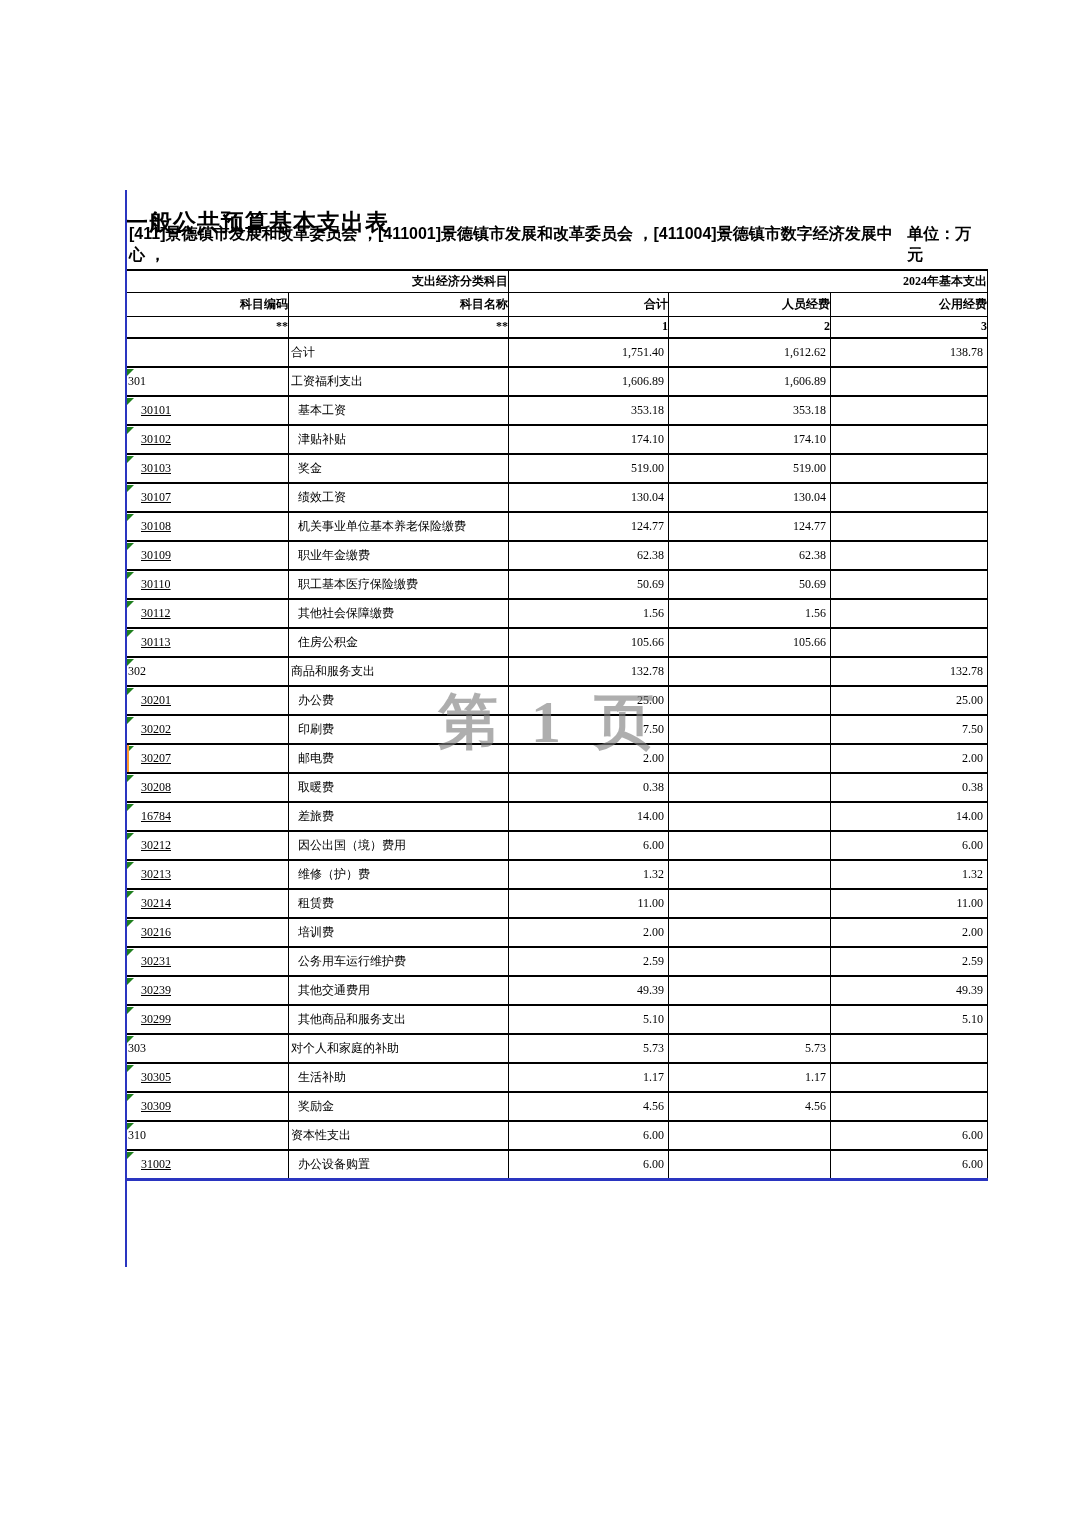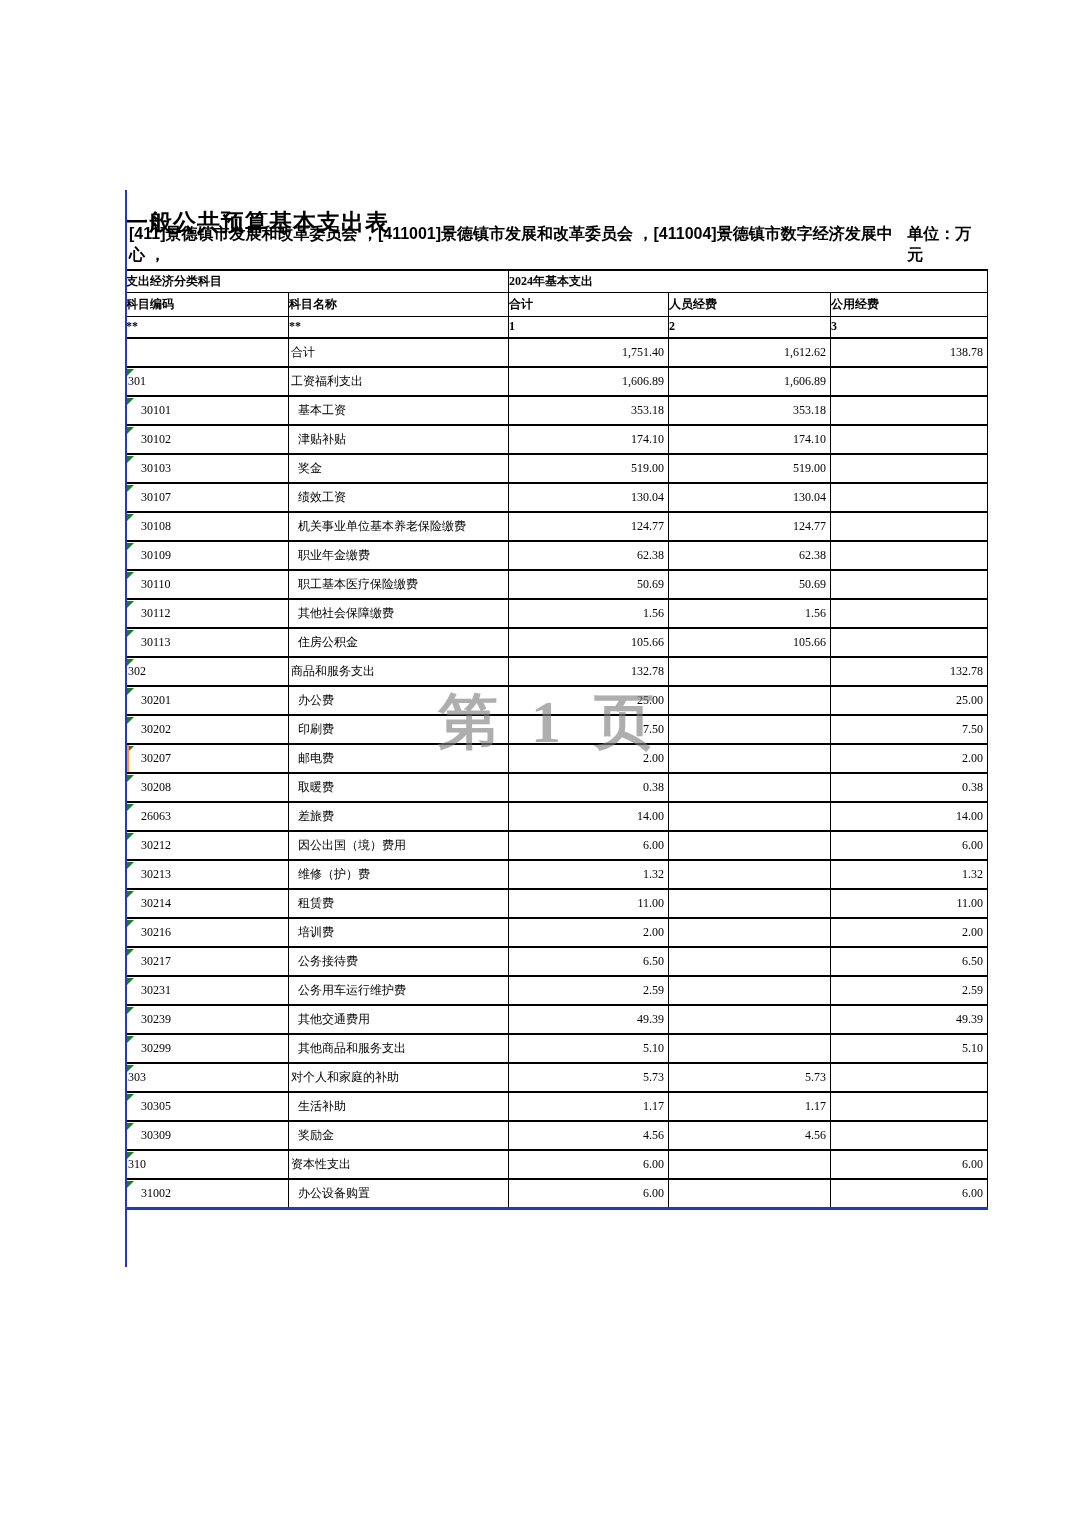--- a/index.html
+++ b/index.html
@@ -27,28 +27,28 @@
     border-bottom:3px solid #2a35c0;
   }
   th,td{
     border:1px solid #000;
     font-size:12px;overflow:hidden;white-space:nowrap;position:relative;
     font-weight:normal;padding:0;
   }
   thead tr.h-a{height:22px;}
   thead tr.h-b{height:24px;}
   thead tr.h-c{height:22px;}
-  thead th{text-align:left;font-weight:bold;}
+  thead th{text-align:right;font-weight:bold;}
   tbody tr{height:29px;}
   tbody td{border-top-width:2px;border-bottom-width:2px;}
   thead tr.h-c th{border-bottom-width:2px;}
   .c-num{text-align:right;}
   .c-num .txt{padding-right:4px;display:block;}
   .c-code .txt,.c-name .txt{display:block;padding-left:2px;}
-  tr.lvl1 .c-code .txt{padding-left:15px;}
+  tr.lvl1 .c-code .txt{padding-left:15px;text-decoration:underline;}
   tr.lvl1 .c-name .txt{padding-left:9px;}
   
   .tri{
     position:absolute;left:1px;top:1px;width:0;height:0;
     border-top:7px solid #1e7e1e;border-right:7px solid transparent;
   }
   
   .marker{position:absolute;left:0;top:0;bottom:0;width:3px;background:#ff9a2a;}
   .watermark{
     position:absolute;left:438px;top:682px;z-index:9;pointer-events:none;
@@ -382,21 +382,21 @@
           <td class="c-num">
             <span class="txt"></span>
           </td>
           <td class="c-num">
             <span class="txt">0.38</span>
           </td>
         </tr>
         <tr class="lvl1">
           <td class="c-code">
             <span class="tri"></span>
-            <span class="txt">26063</span>
+            <span class="txt">16784</span>
           </td>
           <td class="c-name">
             <span class="txt">差旅费</span>
           </td>
           <td class="c-num">
             <span class="txt">14.00</span>
           </td>
           <td class="c-num">
             <span class="txt"></span>
           </td>
@@ -467,38 +467,20 @@
             <span class="txt">培训费</span>
           </td>
           <td class="c-num">
             <span class="txt">2.00</span>
           </td>
           <td class="c-num">
             <span class="txt"></span>
           </td>
           <td class="c-num">
             <span class="txt">2.00</span>
-          </td>
-        </tr>
-        <tr class="lvl1">
-          <td class="c-code">
-            <span class="tri"></span>
-            <span class="txt">30217</span>
-          </td>
-          <td class="c-name">
-            <span class="txt">公务接待费</span>
-          </td>
-          <td class="c-num">
-            <span class="txt">6.50</span>
-          </td>
-          <td class="c-num">
-            <span class="txt"></span>
-          </td>
-          <td class="c-num">
-            <span class="txt">6.50</span>
           </td>
         </tr>
         <tr class="lvl1">
           <td class="c-code">
             <span class="tri"></span>
             <span class="txt">30231</span>
           </td>
           <td class="c-name">
             <span class="txt">公务用车运行维护费</span>
           </td>

